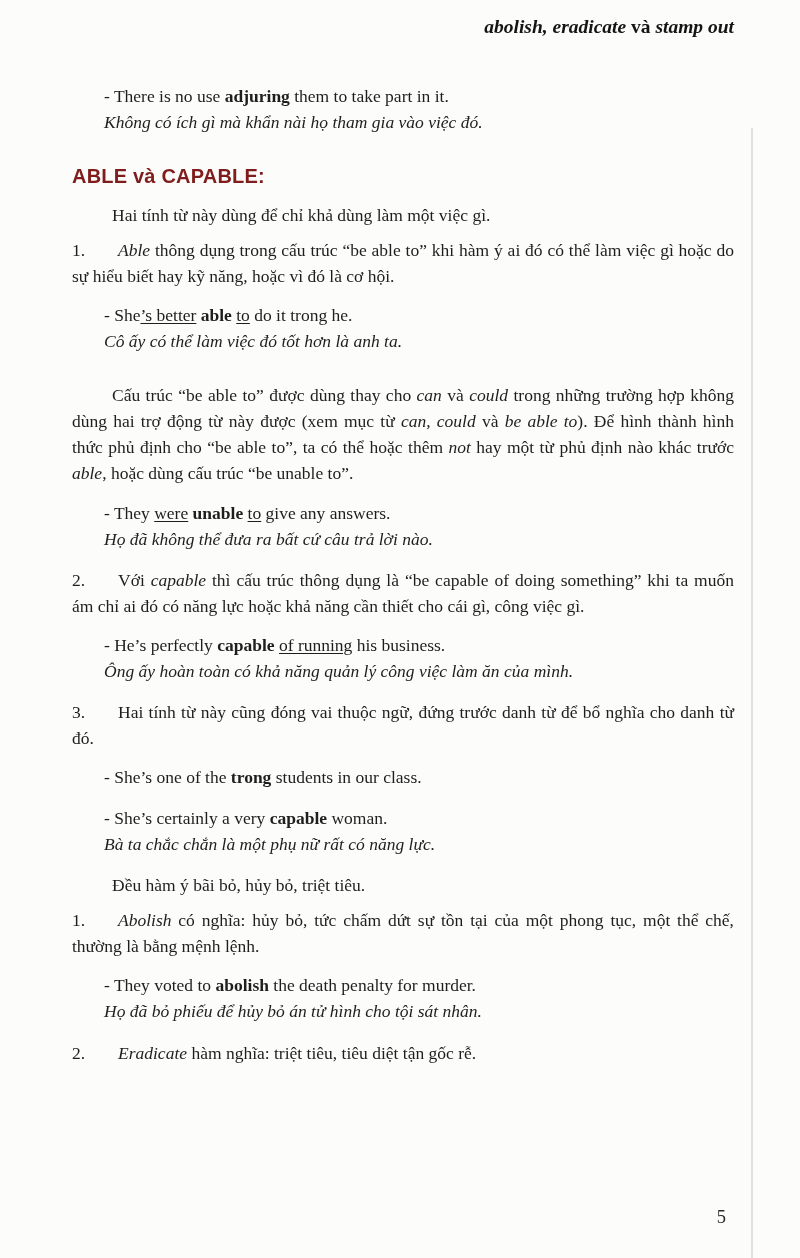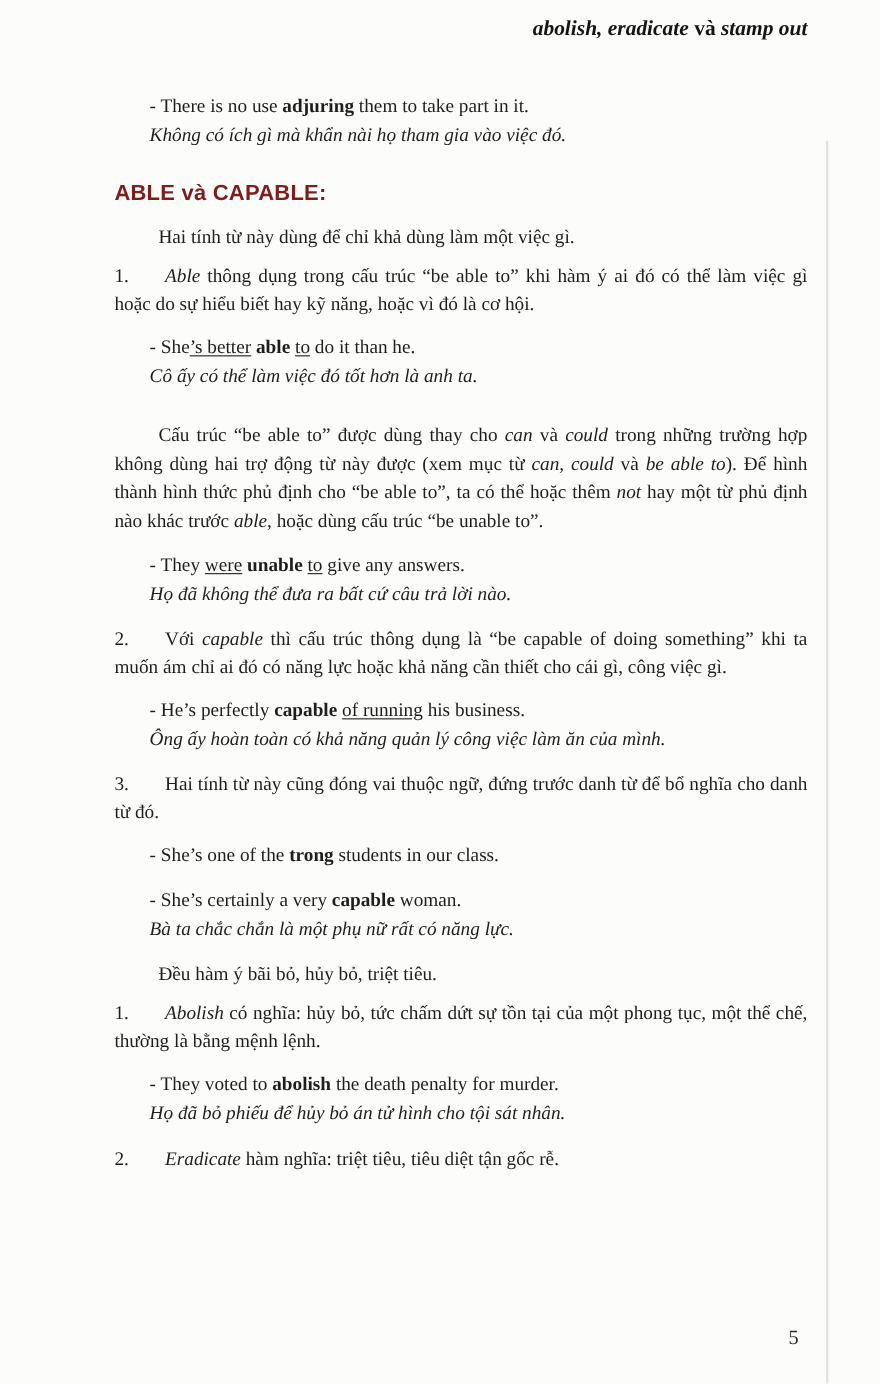--- a/index.html
+++ b/index.html
@@ -8,21 +8,21 @@
   .page {
     position:relative;
     width:800px;
     height:1258px;
     margin:0 auto;
     background:#fcfcfa;
     color:#1e1e1e;
     font-family:"Liberation Serif", serif;
     font-size:17.5px;
     line-height:1.49;
-    padding:12px 66px 0 104px;
+    padding:12px 66px 0 72px;
     overflow:hidden;
   }
   
   .b { font-weight:700; }
   .i { font-style:italic; }
   .u { text-decoration:underline; text-underline-offset:2px; }
 
   .running-head {
     text-align:right;
     font-size:19.5px;
@@ -75,21 +75,21 @@
     <p class="ex-vi">Không có ích gì mà khẩn nài họ tham gia vào việc đó.</p>
   </div>
 
   <h2 class="h">ABLE và CAPABLE:</h2>
 
   <p class="lead">Hai tính từ này dùng để chỉ khả dùng làm một việc gì.</p>
 
   <p class="numbered"><span class="num">1.</span><span><span class="i">Able</span><span> thông dụng trong cấu trúc “be able to” khi hàm ý ai đó có thể làm việc gì hoặc do sự hiểu biết hay kỹ năng, hoặc vì đó là cơ hội.</span></span></p>
 
   <div class="example">
-    <p class="ex-en"><span>- She</span><span class="u">’s better</span><span> </span><span class="b">able</span><span> </span><span class="u">to</span><span> do it than he.</span></p>
+    <p class="ex-en"><span>- She</span><span class="u">’s better</span><span> </span><span class="b">able</span><span> </span><span class="u">to</span><span> do it trong he.</span></p>
     <p class="ex-vi">Cô ấy có thể làm việc đó tốt hơn là anh ta.</p>
   </div>
 
   <p class="para"><span>Cấu trúc “be able to” được dùng thay cho </span><span class="i">can</span><span> và </span><span class="i">could</span><span> trong những trường hợp không dùng hai trợ động từ này được (xem mục từ </span><span class="i">can, could</span><span> và </span><span class="i">be able to</span><span>). Để hình thành hình thức phủ định cho “be able to”, ta có thể hoặc thêm </span><span class="i">not</span><span> hay một từ phủ định nào khác trước </span><span class="i">able</span><span>, hoặc dùng cấu trúc “be unable to”.</span></p>
 
   <div class="example">
     <p class="ex-en"><span>- They </span><span class="u">were</span><span> </span><span class="b">unable</span><span> </span><span class="u">to</span><span> give any answers.</span></p>
     <p class="ex-vi">Họ đã không thể đưa ra bất cứ câu trả lời nào.</p>
   </div>
 

